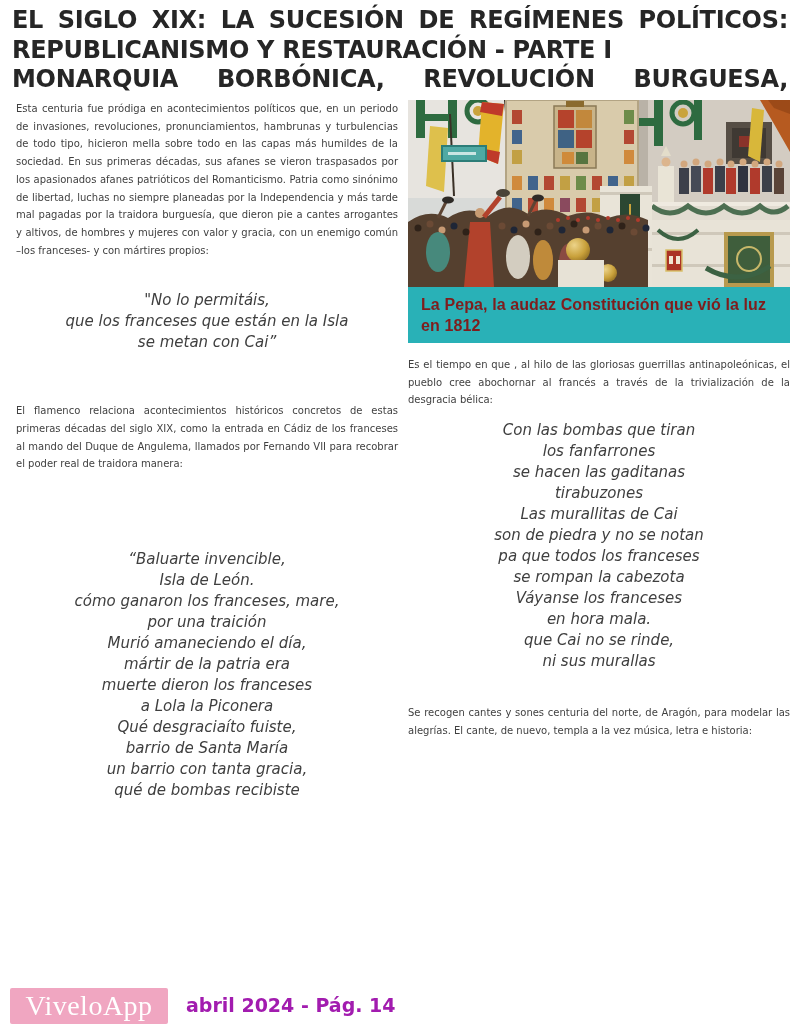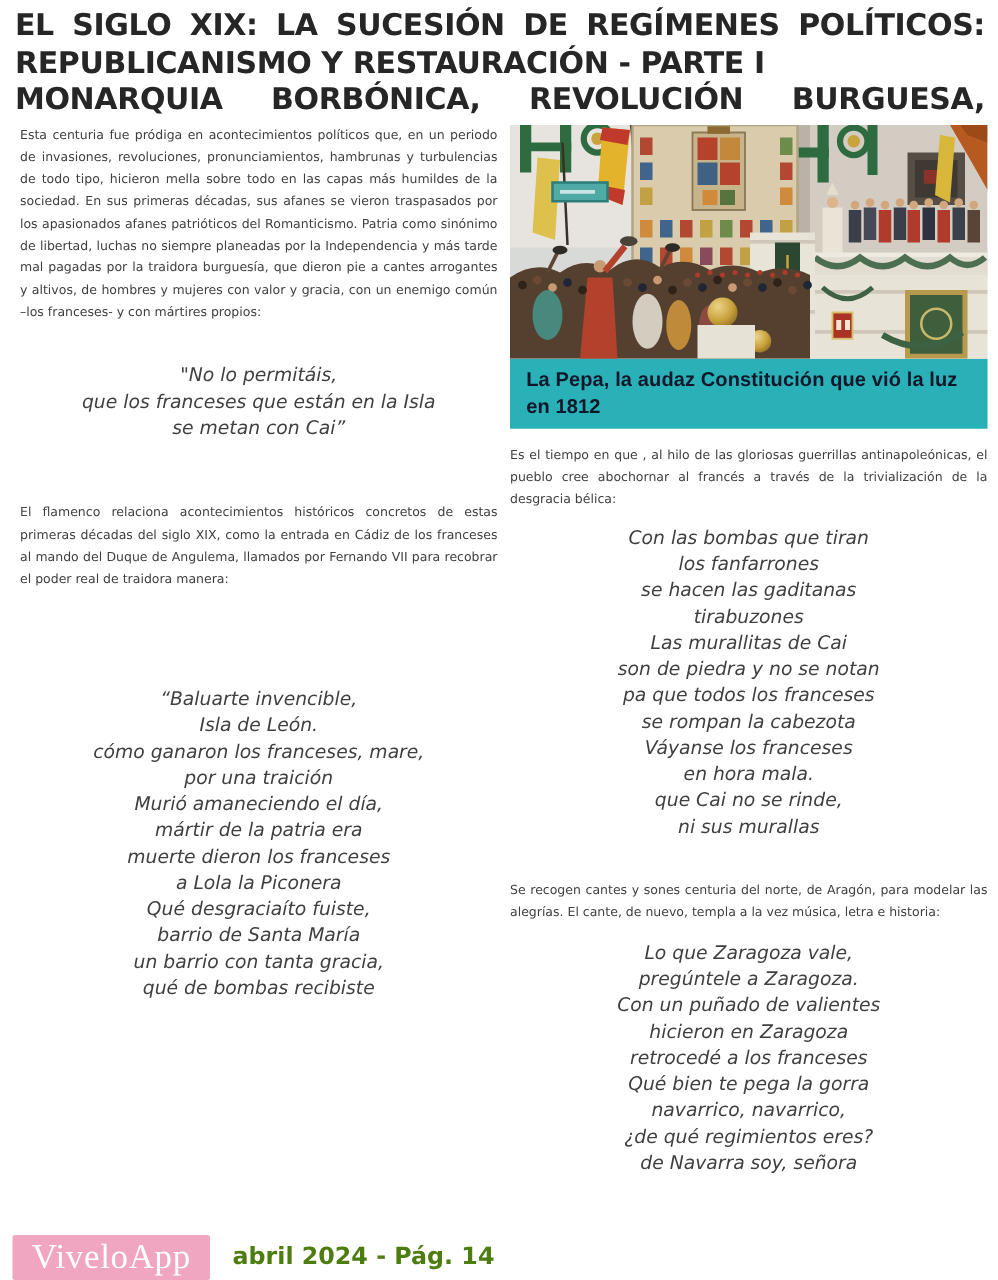--- a/index.html
+++ b/index.html
@@ -31,38 +31,38 @@
   .p2-left{margin-top:49px;}
   .v2{margin-top:76px;}
   .p1-right{margin-top:13px;}
   .v3{margin-top:11px;}
   .p2-right{margin-top:32px;}
   .v4{margin-top:12px;}
   
   .figure{width:382px;}
   .figure svg{display:block;}
   .caption{
-    background:#29b1b7;color:#0f172a;
+    background:#29b1b7;color:#7f1d1d;
     font-family:"Liberation Sans",sans-serif;font-weight:bold;
     font-size:16px;line-height:21px;padding:7px 13px;
     white-space:pre-line;letter-spacing:0.1px;
   }
   
   .logo-box{
     position:absolute;left:10px;top:988px;width:158px;height:36px;
     background:#f0a6c1;border-radius:2px;display:flex;align-items:center;
     justify-content:center;
   }
   .logo-text{
     font-family:Liberation Serif, serif;font-weight:normal;
     color:#ffffff;font-size:28px;letter-spacing:0.5px;line-height:1;
   }
   .issue-text{
     position:absolute;left:186px;top:994px;
-    font-weight:bold;font-size:19px;color:#4d7c0f;
+    font-weight:bold;font-size:19px;color:#a21caf;
     font-family:"DejaVu Sans",sans-serif;
   }
 </style>
 </head>
 <body>
 
 <header class="title">
   <div class="tline">EL SIGLO XIX: LA SUCESIÓN DE REGÍMENES POLÍTICOS:</div>
   <div class="tline last">REPUBLICANISMO Y RESTAURACIÓN - PARTE I</div>
   <div class="tline">MONARQUIA BORBÓNICA, REVOLUCIÓN BURGUESA,</div>
@@ -285,29 +285,20 @@
 tirabuzones
 Las murallitas de Cai
 son de piedra y no se notan
 pa que todos los franceses
 se rompan la cabezota
 Váyanse los franceses
 en hora mala.
 que Cai no se rinde,
 ni sus murallas</div>
   <p class="para p2-right">Se recogen cantes y sones centuria del norte, de Aragón, para modelar las alegrías. El cante, de nuevo, templa a la vez música, letra e historia:</p>
-  <div class="verse v4">Lo que Zaragoza vale,
-pregúntele a Zaragoza.
-Con un puñado de valientes
-hicieron en Zaragoza
-retrocedé a los franceses
-Qué bien te pega la gorra
-navarrico, navarrico,
-¿de qué regimientos eres?
-de Navarra soy, señora</div>
 </section>
 
 <footer>
   <div class="logo-box">
     <span class="logo-text">ViveloApp</span>
   </div>
   <div class="issue-text">abril 2024 - Pág. 14</div>
 </footer>
 
 </body></html>

